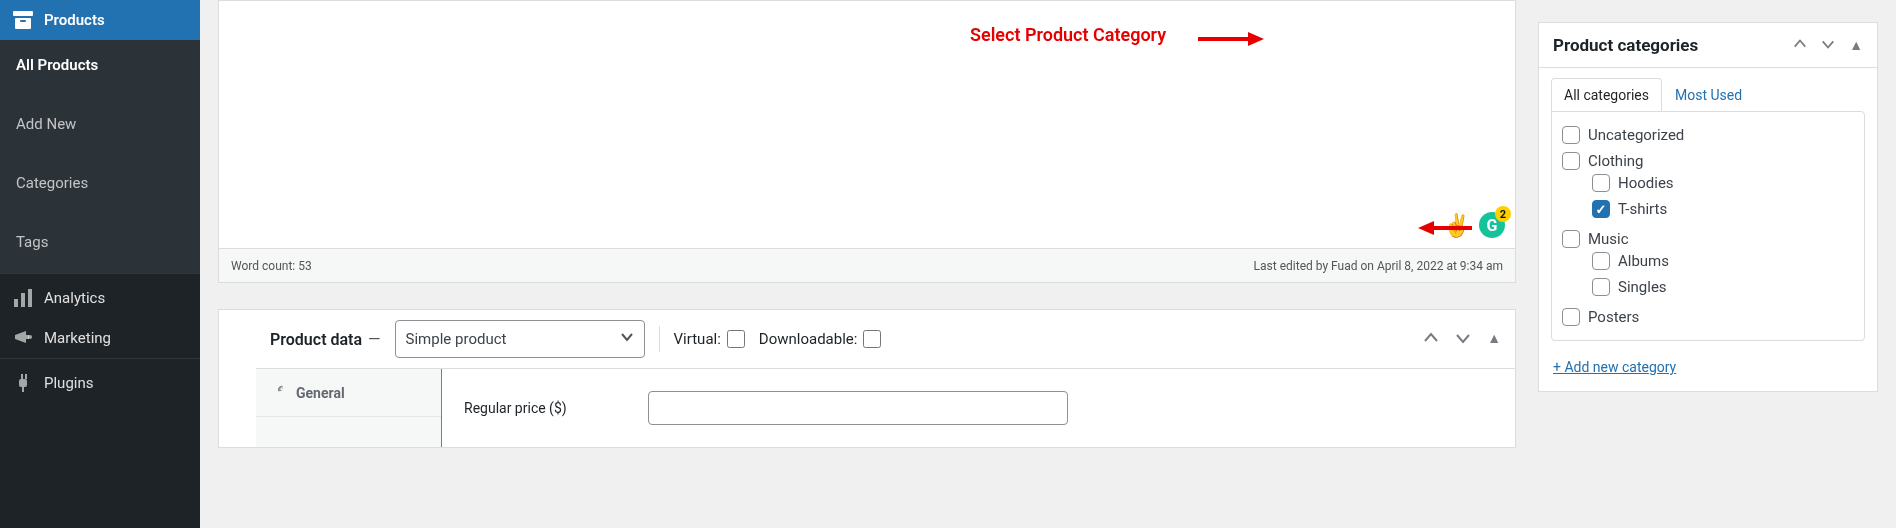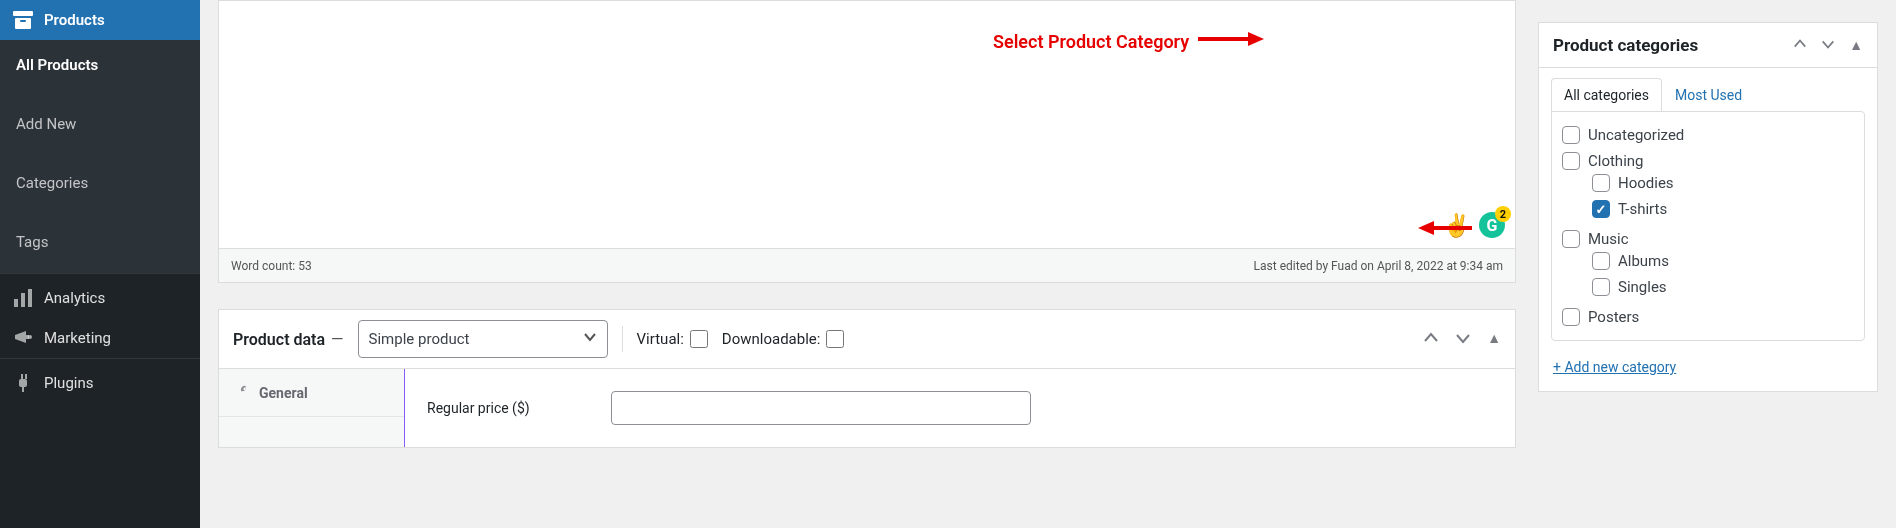--- a/index.html
+++ b/index.html
@@ -40,21 +40,21 @@
   
   .box { background:#fff; border:1px solid #dcdcde; }
   .editor-box { height:283px; position:relative; }
   .editor-status { position:absolute; left:0; right:0; bottom:0; height:34px; background:#f6f7f7; border-top:1px solid #dcdcde; display:flex; align-items:center; padding:0 12px; color:#555; font-size:12px; justify-content:space-between;}
   .editor-emojis { position:absolute; right:10px; bottom:44px; display:flex; gap:8px; align-items:center; }
   .grammarly { width:26px; height:26px; border-radius:50%; background:#15c39a; color:#fff; display:flex; align-items:center; justify-content:center; font-weight:700; font-size:16px; position:relative;}
   .grammarly .badge{ position:absolute; top:-6px; right:-6px; background:#ffd000; color:#111; font-size:11px; font-weight:700; width:16px; height:16px; border-radius:50%; display:flex; align-items:center; justify-content:center;}
   .peace { font-size:22px; }
 
   
-  .product-data { margin-top:26px; }
+  .product-data { margin-top:26px;padding-left:37px; }
   .pd-head { display:flex; align-items:center; gap:14px; padding:10px 14px; border-bottom:1px solid #dcdcde; }
   .pd-head h3{ font-size:16px; font-weight:600; color:#1d2327; display:flex; align-items:center; gap:6px;}
   .pd-head h3 .dash{ color:#555; font-weight:400;}
   .pd-select { border:1px solid #8c8f94; border-radius:4px; height:38px; min-width:250px; padding:0 30px 0 10px; font-size:15px; background:#fff; position:relative; display:flex; align-items:center; cursor:pointer;}
   .pd-select .caret{ position:absolute; right:10px; top:50%; transform:translateY(-50%); color:#555;}
   .sep { width:1px; height:26px; background:#dcdcde; }
   .pd-opt { display:flex; align-items:center; gap:6px; font-size:15px; color:#1d2327;}
   .pd-opt input { width:18px; height:18px; }
   .pd-head .toggles { margin-left:auto; display:flex; gap:16px; color:#787c82;}
   .tgl { cursor:pointer; }
@@ -308,21 +308,21 @@
                 </li>
               </ul>
           </div>
         </div>
         <div class="add-cat">
           <a>+ Add new category</a>
         </div>
       </div>
     </div>
 
-    <div class="anno-text" style="left:793px; top:24px;margin-top:7px;">Select Product Category</div>
+    <div class="anno-text" style="left:770px; top:24px;">Select Product Category</div>
     <div class="arrow-right-red" style="left:998px; top:30px;">
       <svg width="66" height="18">
           <line x1="0" y1="9" x2="52" y2="9" stroke="#e60000" stroke-width="4"></line>
           <polygon points="50,2 66,9 50,16" fill="#e60000"></polygon>
         </svg>
     </div>
     <div class="arrow-small" style="left:1218px; top:220px;">
       <svg width="54" height="16">
           <line x1="54" y1="8" x2="14" y2="8" stroke="#e60000" stroke-width="4"></line>
           <polygon points="16,1 0,8 16,15" fill="#e60000"></polygon>

